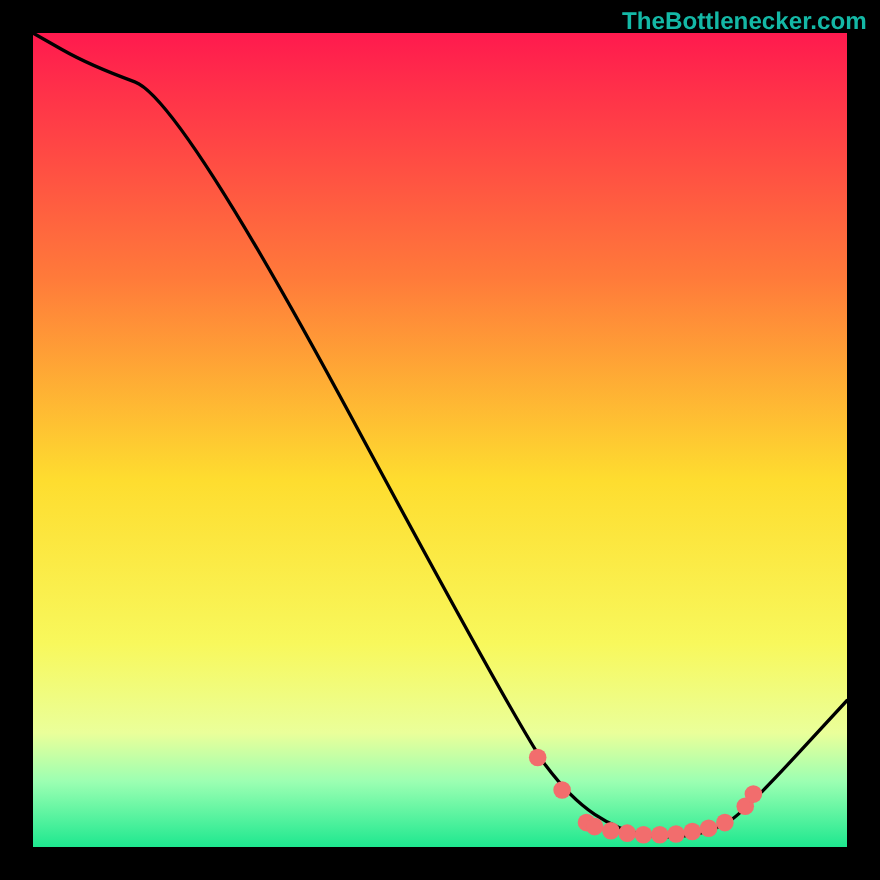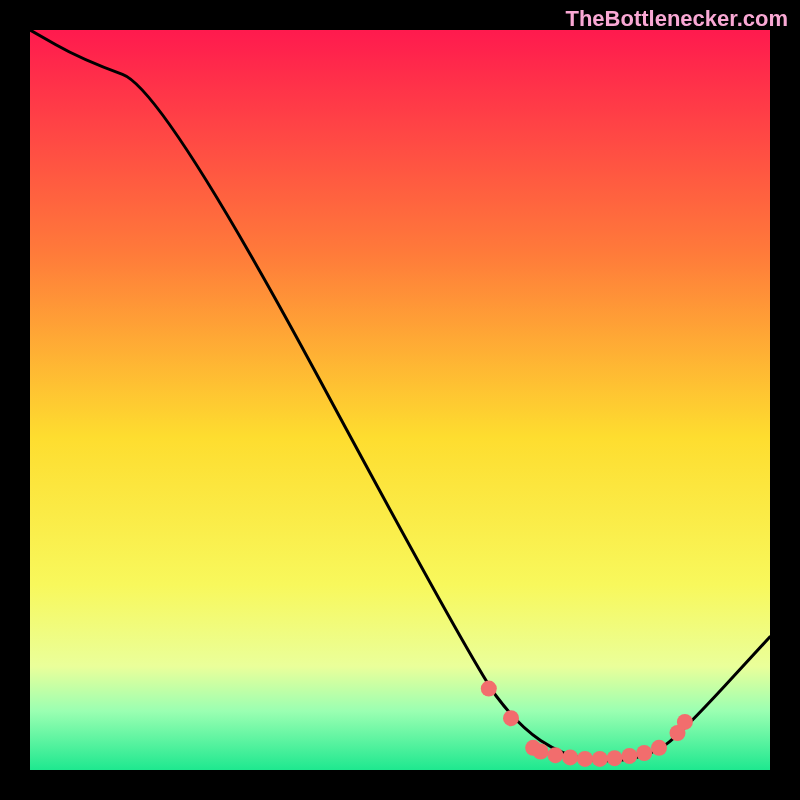--- a/index.html
+++ b/index.html
@@ -8,21 +8,21 @@
     width: 800px;
     height: 800px;
     background: #000;
     position: relative;
     font-family: Arial, sans-serif;
   }
   .watermark {
     position: absolute;
     top: 6px;
     right: 12px;
-    color: #f9a8d4;
+    color: #14b8a6;
     font-size: 22px;
     font-weight: bold;
     z-index: 10;
   }
   .plot-area {
     position: absolute;
     left: 30px;
     top: 30px;
     width: 740px;
     height: 740px;

